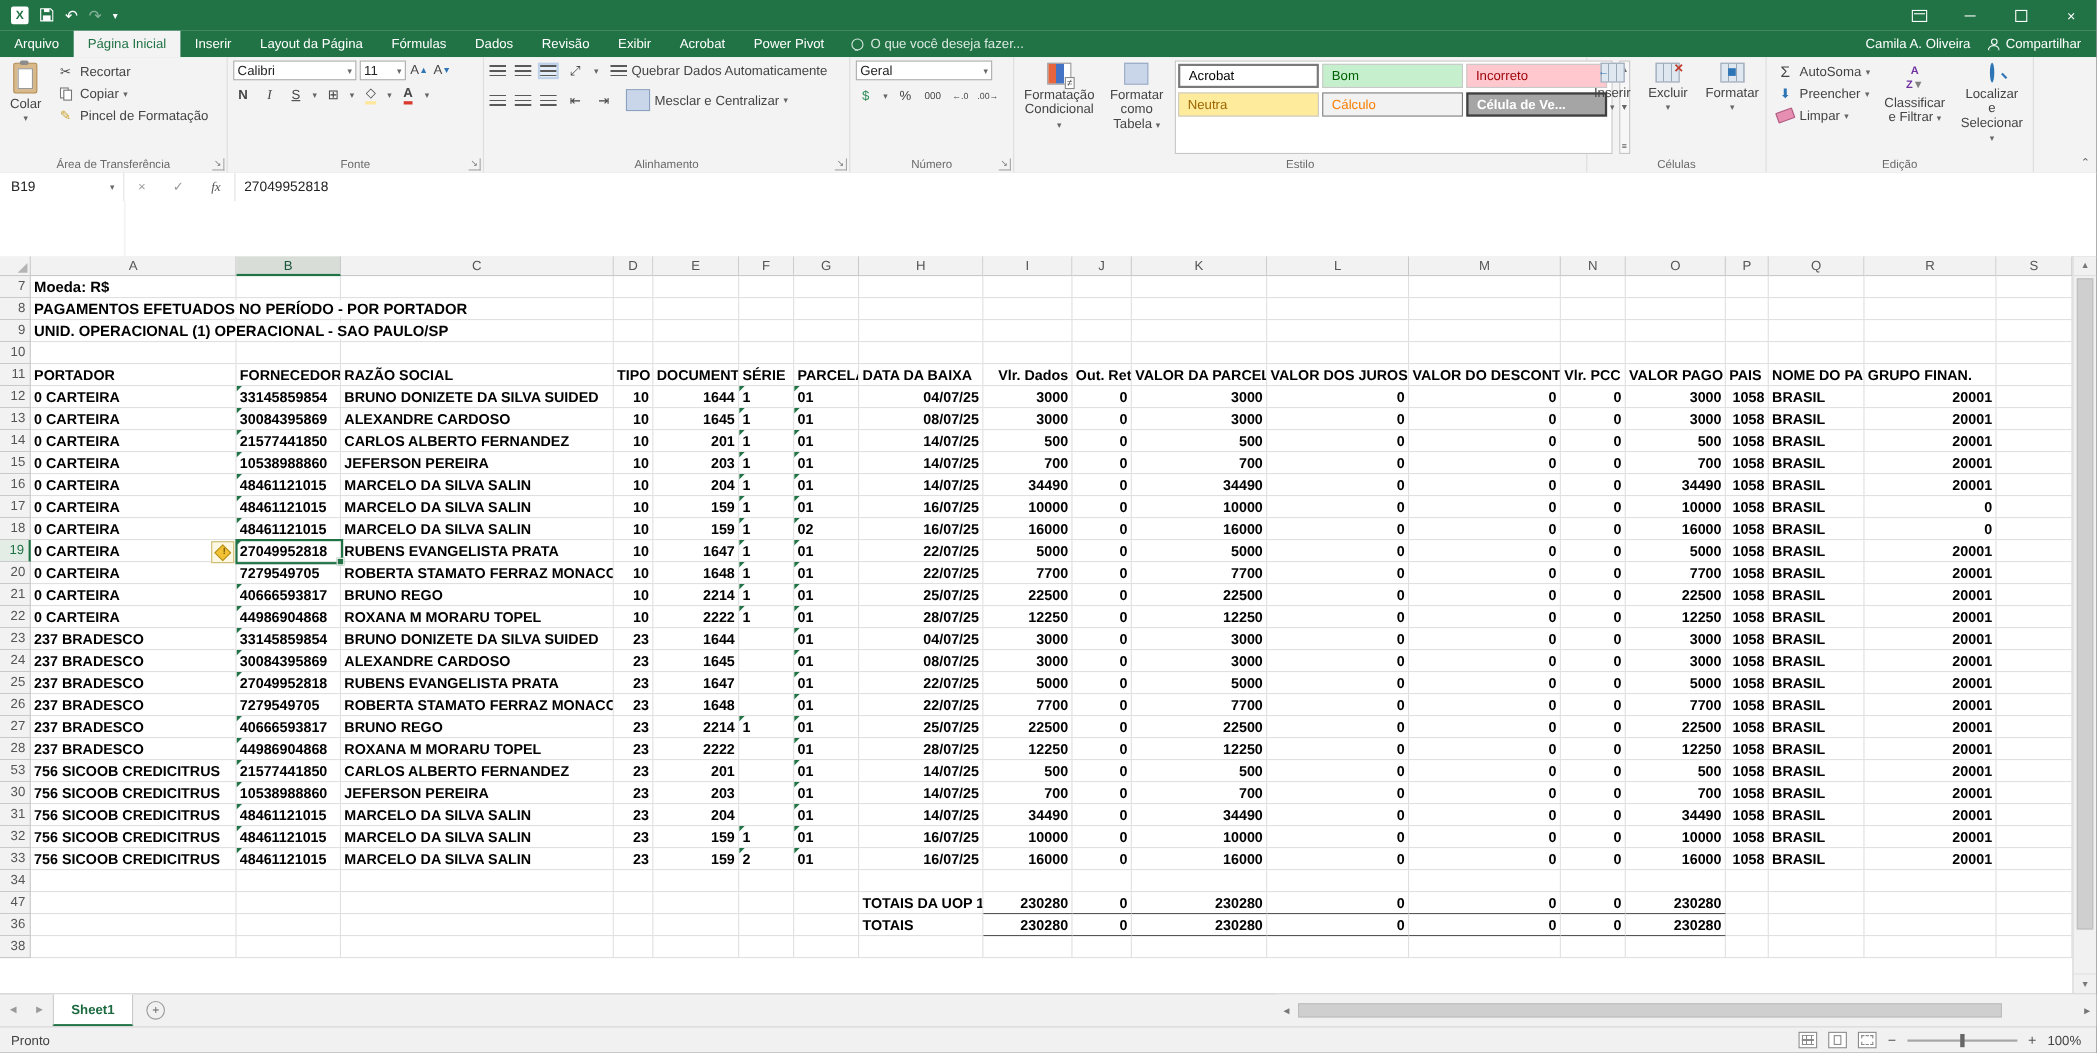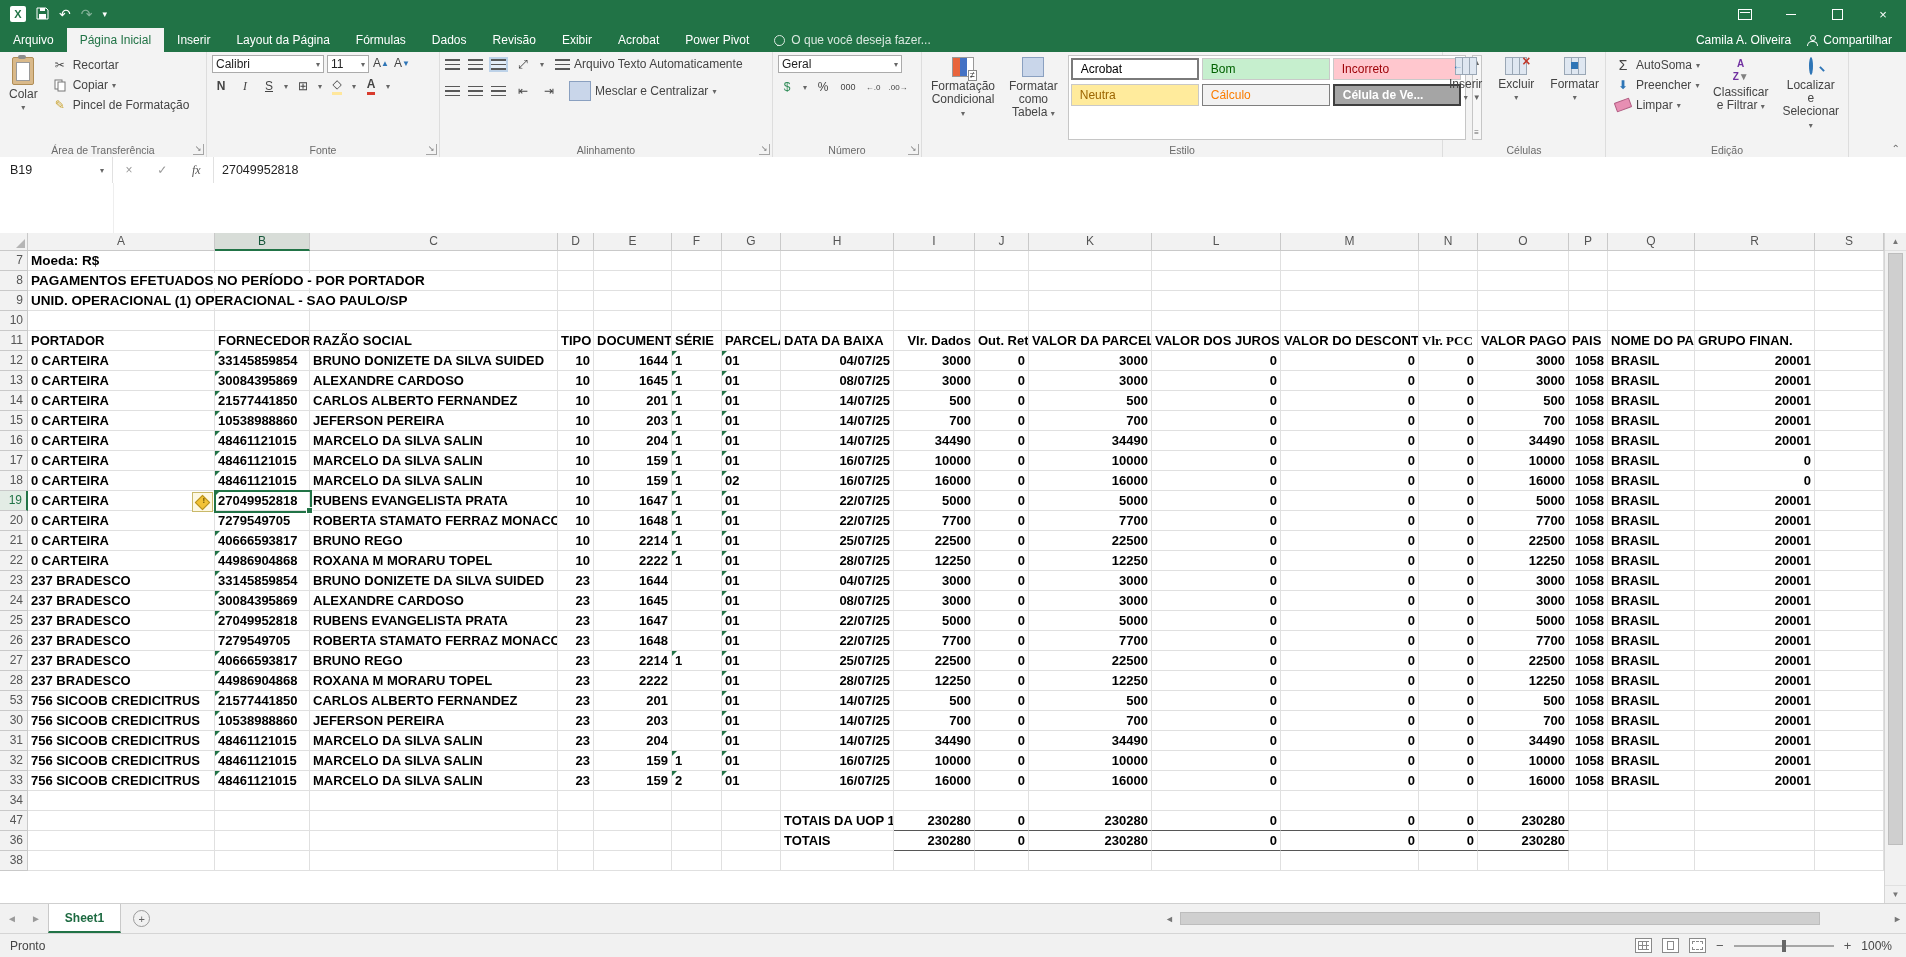--- a/index.html
+++ b/index.html
@@ -273,21 +273,21 @@
 
     <div class="rgroup" style="width:322px">
       <div style="display:flex;gap:8px;align-items:center;margin-bottom:6px">
         <span class="lines"></span>
         <span class="lines"></span>
         <span class="lines sel"></span>
         <span class="iconbox">⤢</span>
           <span class="caret">▾</span>
         <span class="rbtn">
             <span class="lines"></span>
-            <span>Arquivo Texto Automaticamente</span>
+            <span>Quebrar Dados Automaticamente</span>
           </span>
       </div>
       <div style="display:flex;gap:8px;align-items:center">
         <span class="lines"></span>
         <span class="lines"></span>
         <span class="lines"></span>
         <span class="iconbox">⇤</span>
         <span class="iconbox">⇥</span>
         <span class="rbtn">
             <span class="grid-ico"></span>
@@ -532,21 +532,21 @@
         <div class="cell l" style="width: 36px;">TIPO</div>
         <div class="cell l" style="width: 78px;">DOCUMENTO</div>
         <div class="cell l" style="width: 50px;">SÉRIE</div>
         <div class="cell l" style="width: 59px;">PARCELA</div>
         <div class="cell l" style="width: 113px;">DATA DA BAIXA</div>
         <div class="cell r" style="width: 81px;">Vlr. Dados</div>
         <div class="cell l" style="width: 54px;">Out. Ret</div>
         <div class="cell l" style="width: 123px;">VALOR DA PARCELA</div>
         <div class="cell l" style="width: 129px;">VALOR DOS JUROS</div>
         <div class="cell l" style="width: 138px;">VALOR DO DESCONTO</div>
-        <div class="cell l" style="width: 59px; font-family: Liberation Serif, serif;">Vlr. PCC</div>
+        <div class="cell l" style="width: 59px;">Vlr. PCC</div>
         <div class="cell l" style="width: 91px;">VALOR PAGO</div>
         <div class="cell l" style="width: 39px;">PAIS</div>
         <div class="cell l" style="width: 87px;">NOME DO PAIS</div>
         <div class="cell l" style="width: 120px;">GRUPO FINAN.</div>
         <div class="cell l" style="width: 69px;"></div>
       </div>
       <div class="grow">
         <div class="rhdr">12</div>
         <div class="cell l" style="width: 187px;">0 CARTEIRA</div>
         <div class="cell l" style="width: 95px;">33145859854<span class="tri"></span></div>

